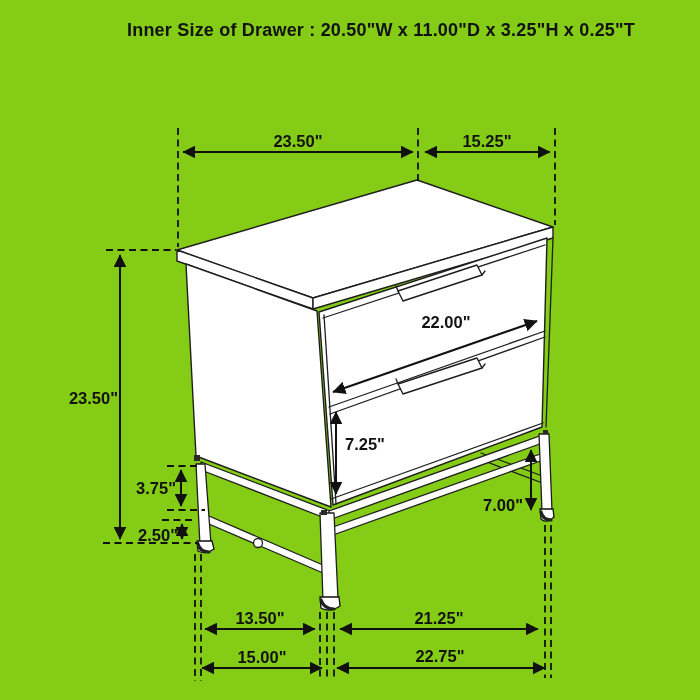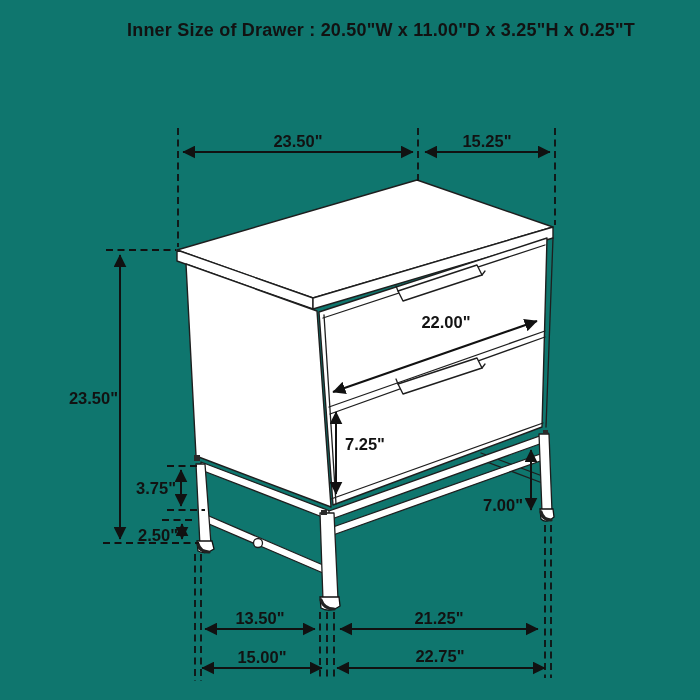--- a/index.html
+++ b/index.html
@@ -1,16 +1,16 @@
 <!DOCTYPE html>
 <html><head>
 <meta charset="utf-8">
 <style>
   html,body{margin:0;padding:0;background:#ffffff;}
-  .stage{width:700px;height:700px;position:relative;background:#0f766e;overflow:hidden;}
+  .stage{width:700px;height:700px;position:relative;background:#84cc16;overflow:hidden;}
   svg{display:block;}
   text{font-family:"Liberation Sans", sans-serif;font-weight:bold;fill:#121212;}
   .dim-label{font-size:16.5px;}
   .title-label{font-size:18px;letter-spacing:0.2px;}
   .fur{fill:#ffffff;stroke:#1e1e1e;stroke-width:1.4;stroke-linejoin:round;}
   .ln{fill:none;stroke:#1e1e1e;stroke-width:1.3;stroke-linecap:round;}
   .bar{fill:#ffffff;stroke:#1e1e1e;stroke-width:1.3;stroke-linejoin:round;}
   .dimln{stroke:#111;stroke-width:2;fill:none;}
   .dash{stroke:#111;stroke-width:1.8;fill:none;stroke-dasharray:7 4.5;}
   .foot{fill:#ffffff;stroke:#111;stroke-width:1.3;}

